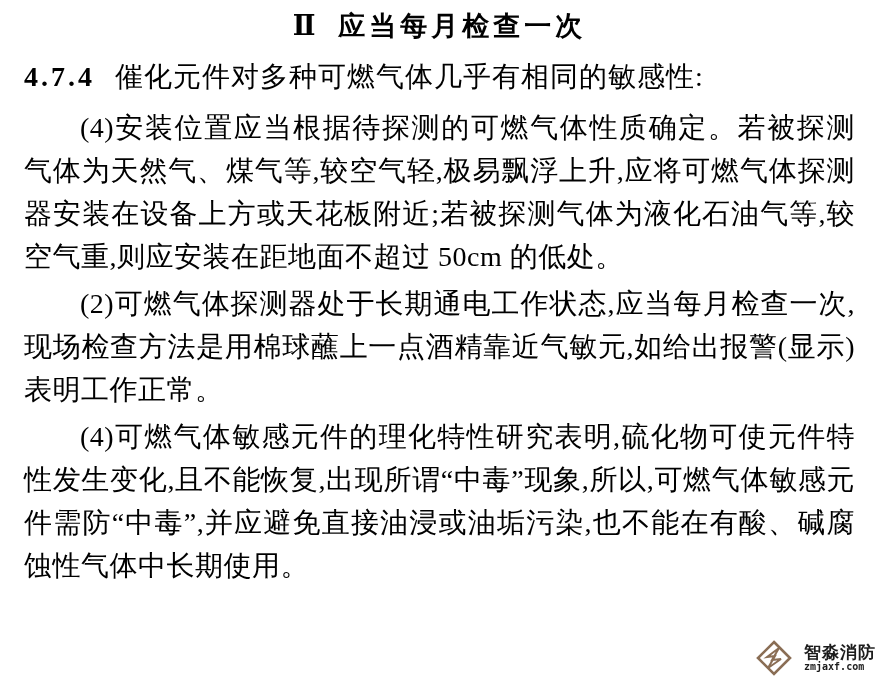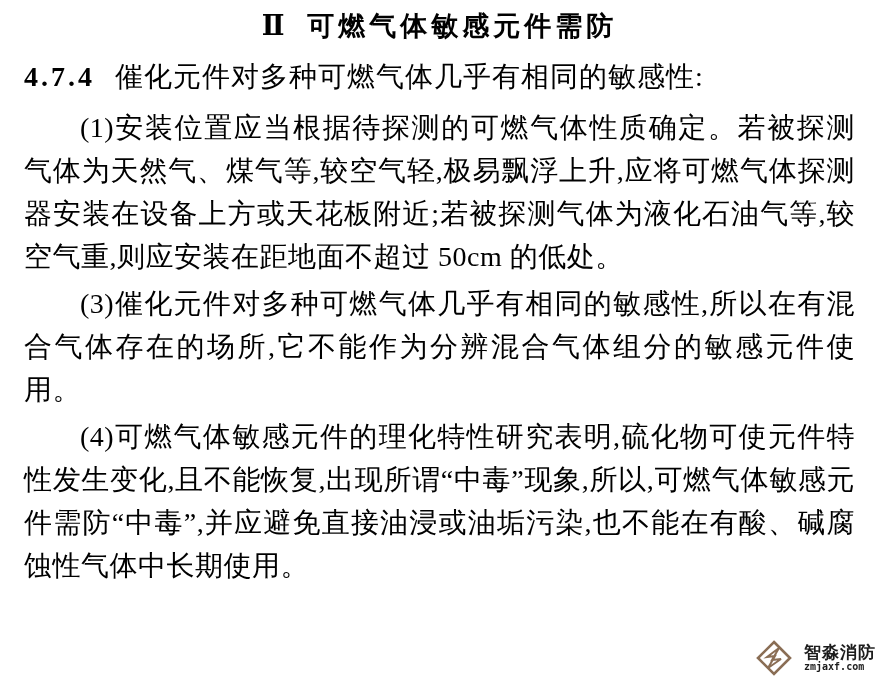--- a/index.html
+++ b/index.html
@@ -85,26 +85,26 @@
     font-size: 10px;
     font-weight: 700;
     color: #1c1c1c;
   }
 </style>
 </head>
 <body>
 
 <main class="page">
 
-  <h1 class="doc-title"><span class="numeral">Ⅱ</span><span>可燃气体敏感元件需防</span></h1>
+  <h1 class="doc-title"><span class="numeral">Ⅱ</span><span>应当每月检查一次</span></h1>
 
   <p class="section-line"><span class="section-number">4.7.4</span><span>催化元件对多种可燃气体几乎有相同的敏感性:</span></p>
 
-  <p class="para">(1)安装位置应当根据待探测的可燃气体性质确定。若被探测气体为天然气、煤气等,较空气轻,极易飘浮上升,应将可燃气体探测器安装在设备上方或天花板附近;若被探测气体为液化石油气等,较空气重,则应安装在距地面不超过 50cm 的低处。</p>
-  <p class="para">(3)催化元件对多种可燃气体几乎有相同的敏感性,所以在有混合气体存在的场所,它不能作为分辨混合气体组分的敏感元件使用。</p>
+  <p class="para">(4)安装位置应当根据待探测的可燃气体性质确定。若被探测气体为天然气、煤气等,较空气轻,极易飘浮上升,应将可燃气体探测器安装在设备上方或天花板附近;若被探测气体为液化石油气等,较空气重,则应安装在距地面不超过 50cm 的低处。</p>
+  <p class="para">(2)可燃气体探测器处于长期通电工作状态,应当每月检查一次,现场检查方法是用棉球蘸上一点酒精靠近气敏元,如给出报警(显示)表明工作正常。</p>
   <p class="para">(4)可燃气体敏感元件的理化特性研究表明,硫化物可使元件特性发生变化,且不能恢复,出现所谓“中毒”现象,所以,可燃气体敏感元件需防“中毒”,并应避免直接油浸或油垢污染,也不能在有酸、碱腐蚀性气体中长期使用。</p>
 
   <div class="watermark">
     <svg class="wm-logo" viewBox="0 0 36 36" aria-hidden="true" style="color: rgb(138, 110, 85);">
 
       <path d="M18 2 L34 18 L18 34 L2 18 Z" fill="none" stroke="currentColor" stroke-width="2.6"></path>
 
       <path d="M23 8 L11 17 L19 16 L12 28 L25 19 L16 20 Z" fill="none" stroke="currentColor" stroke-width="2"></path>
     </svg>
     <div class="wm-text">

